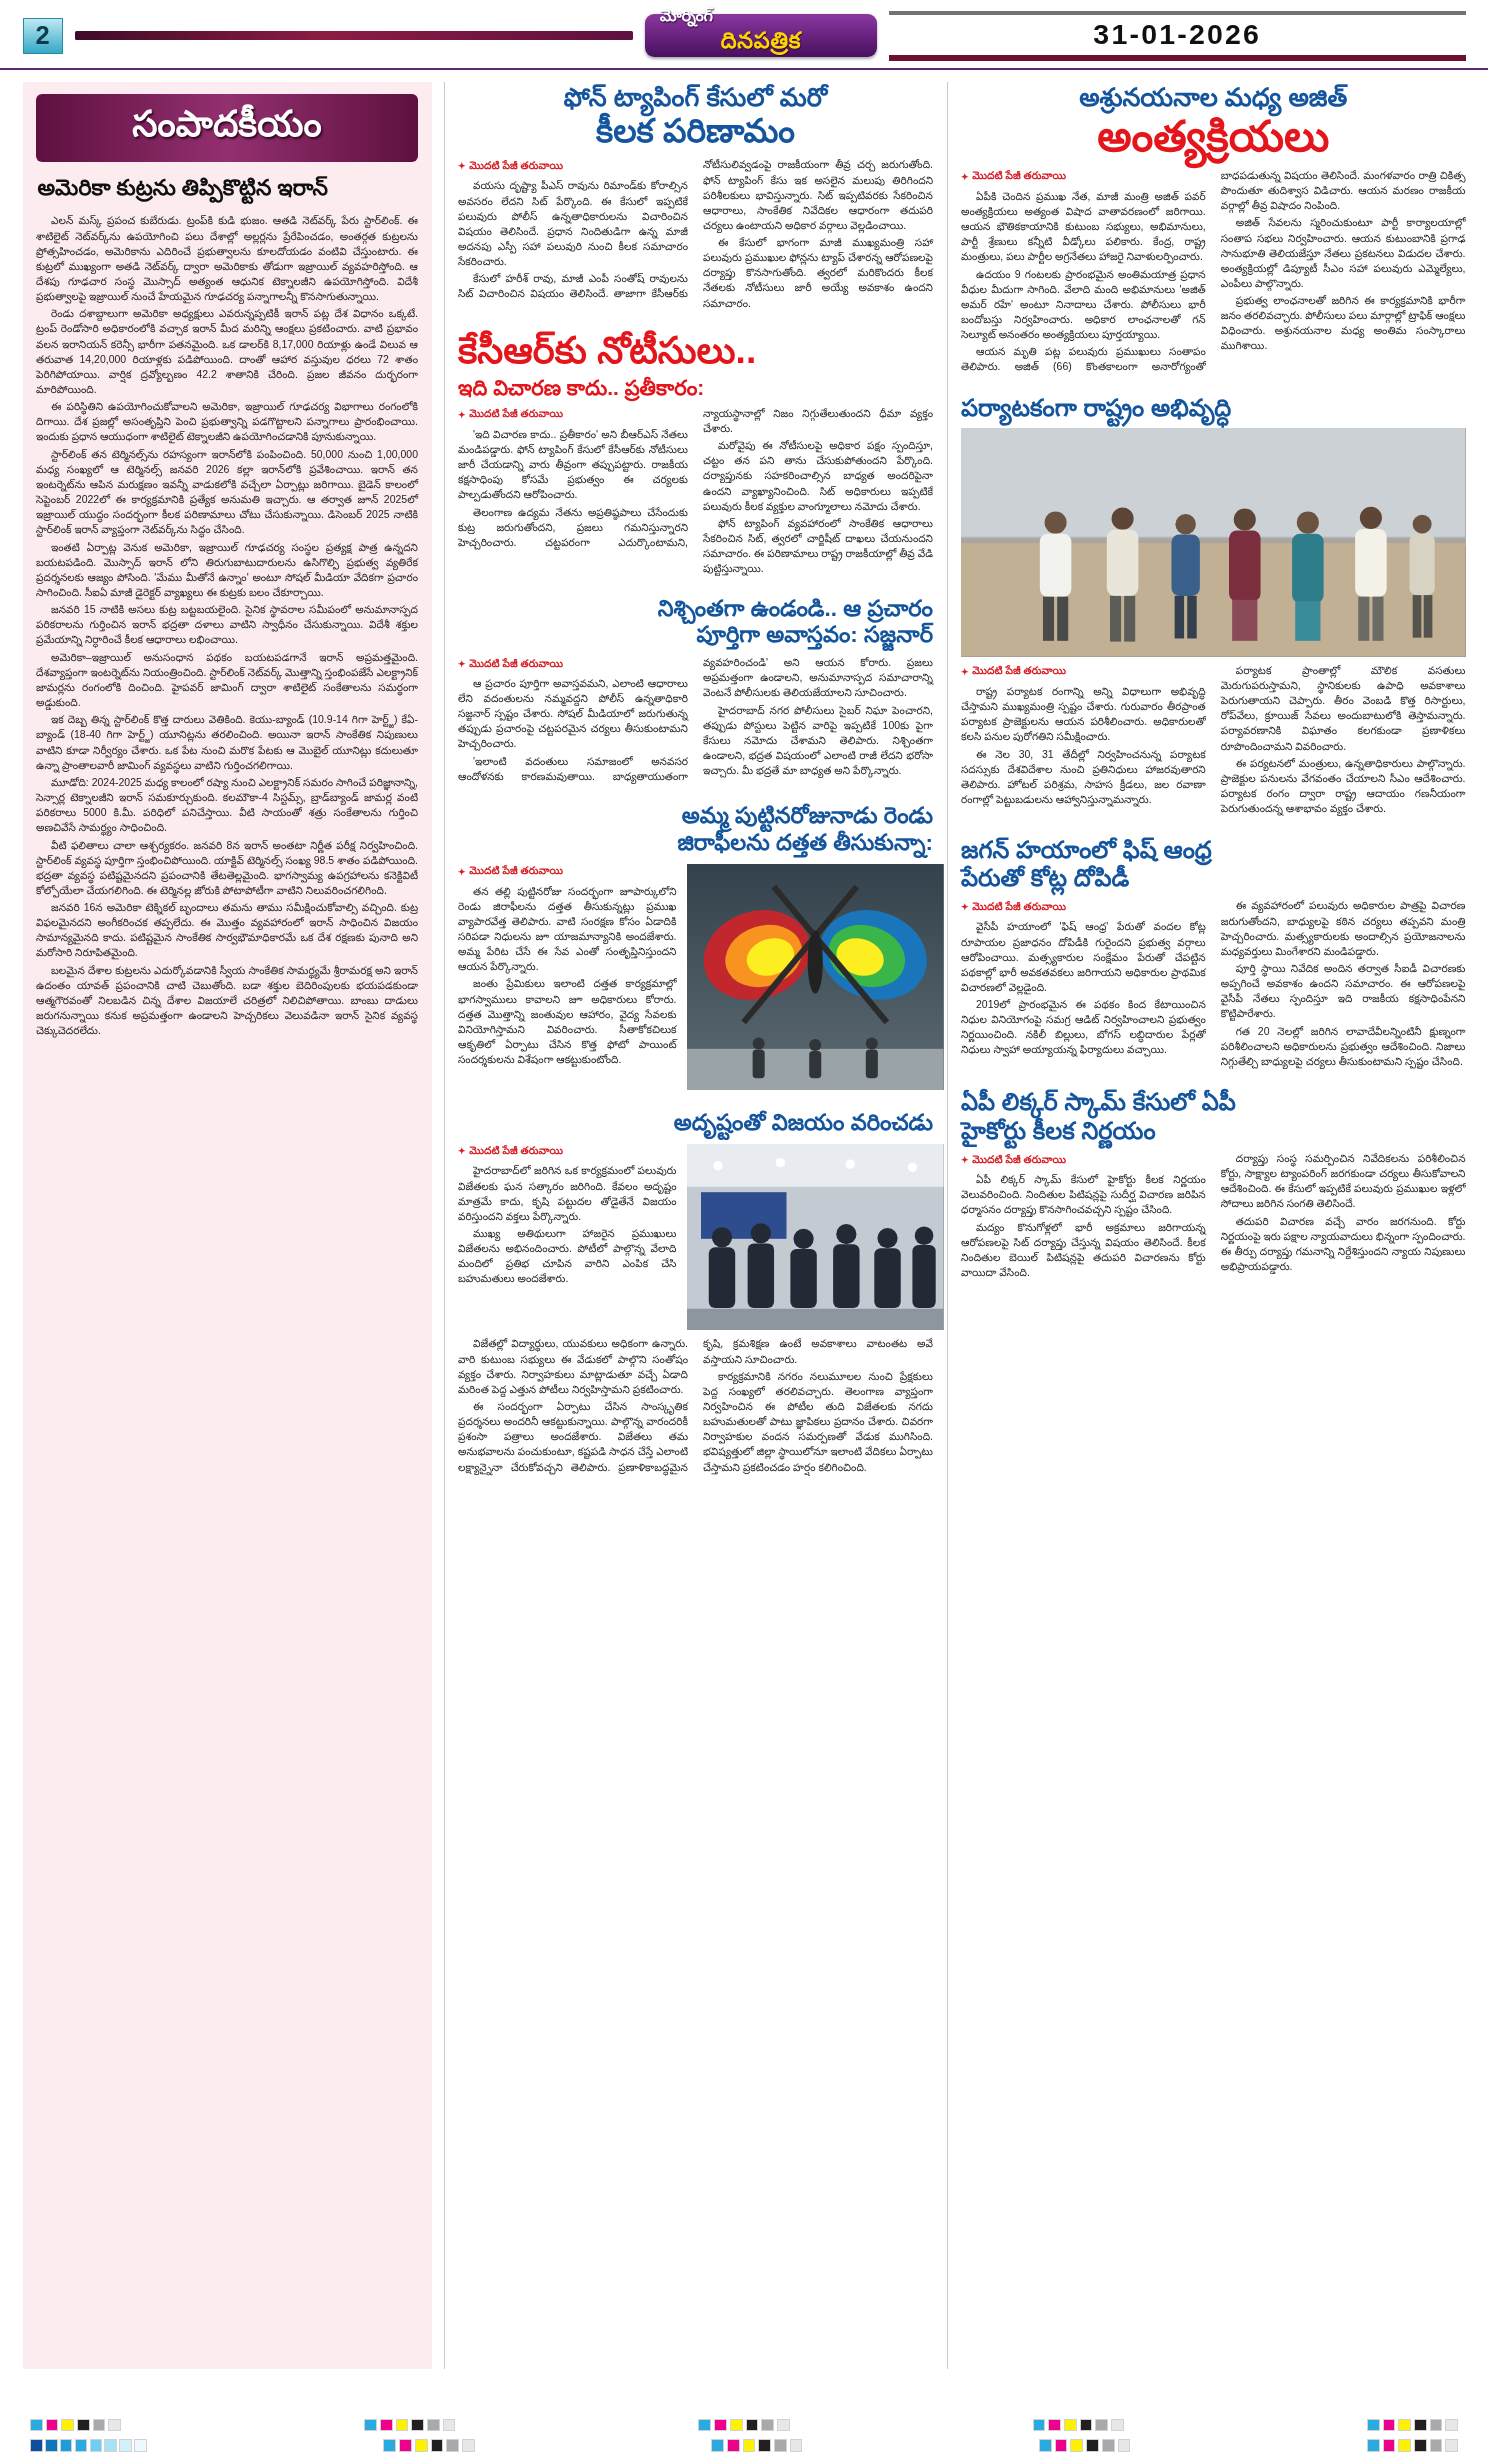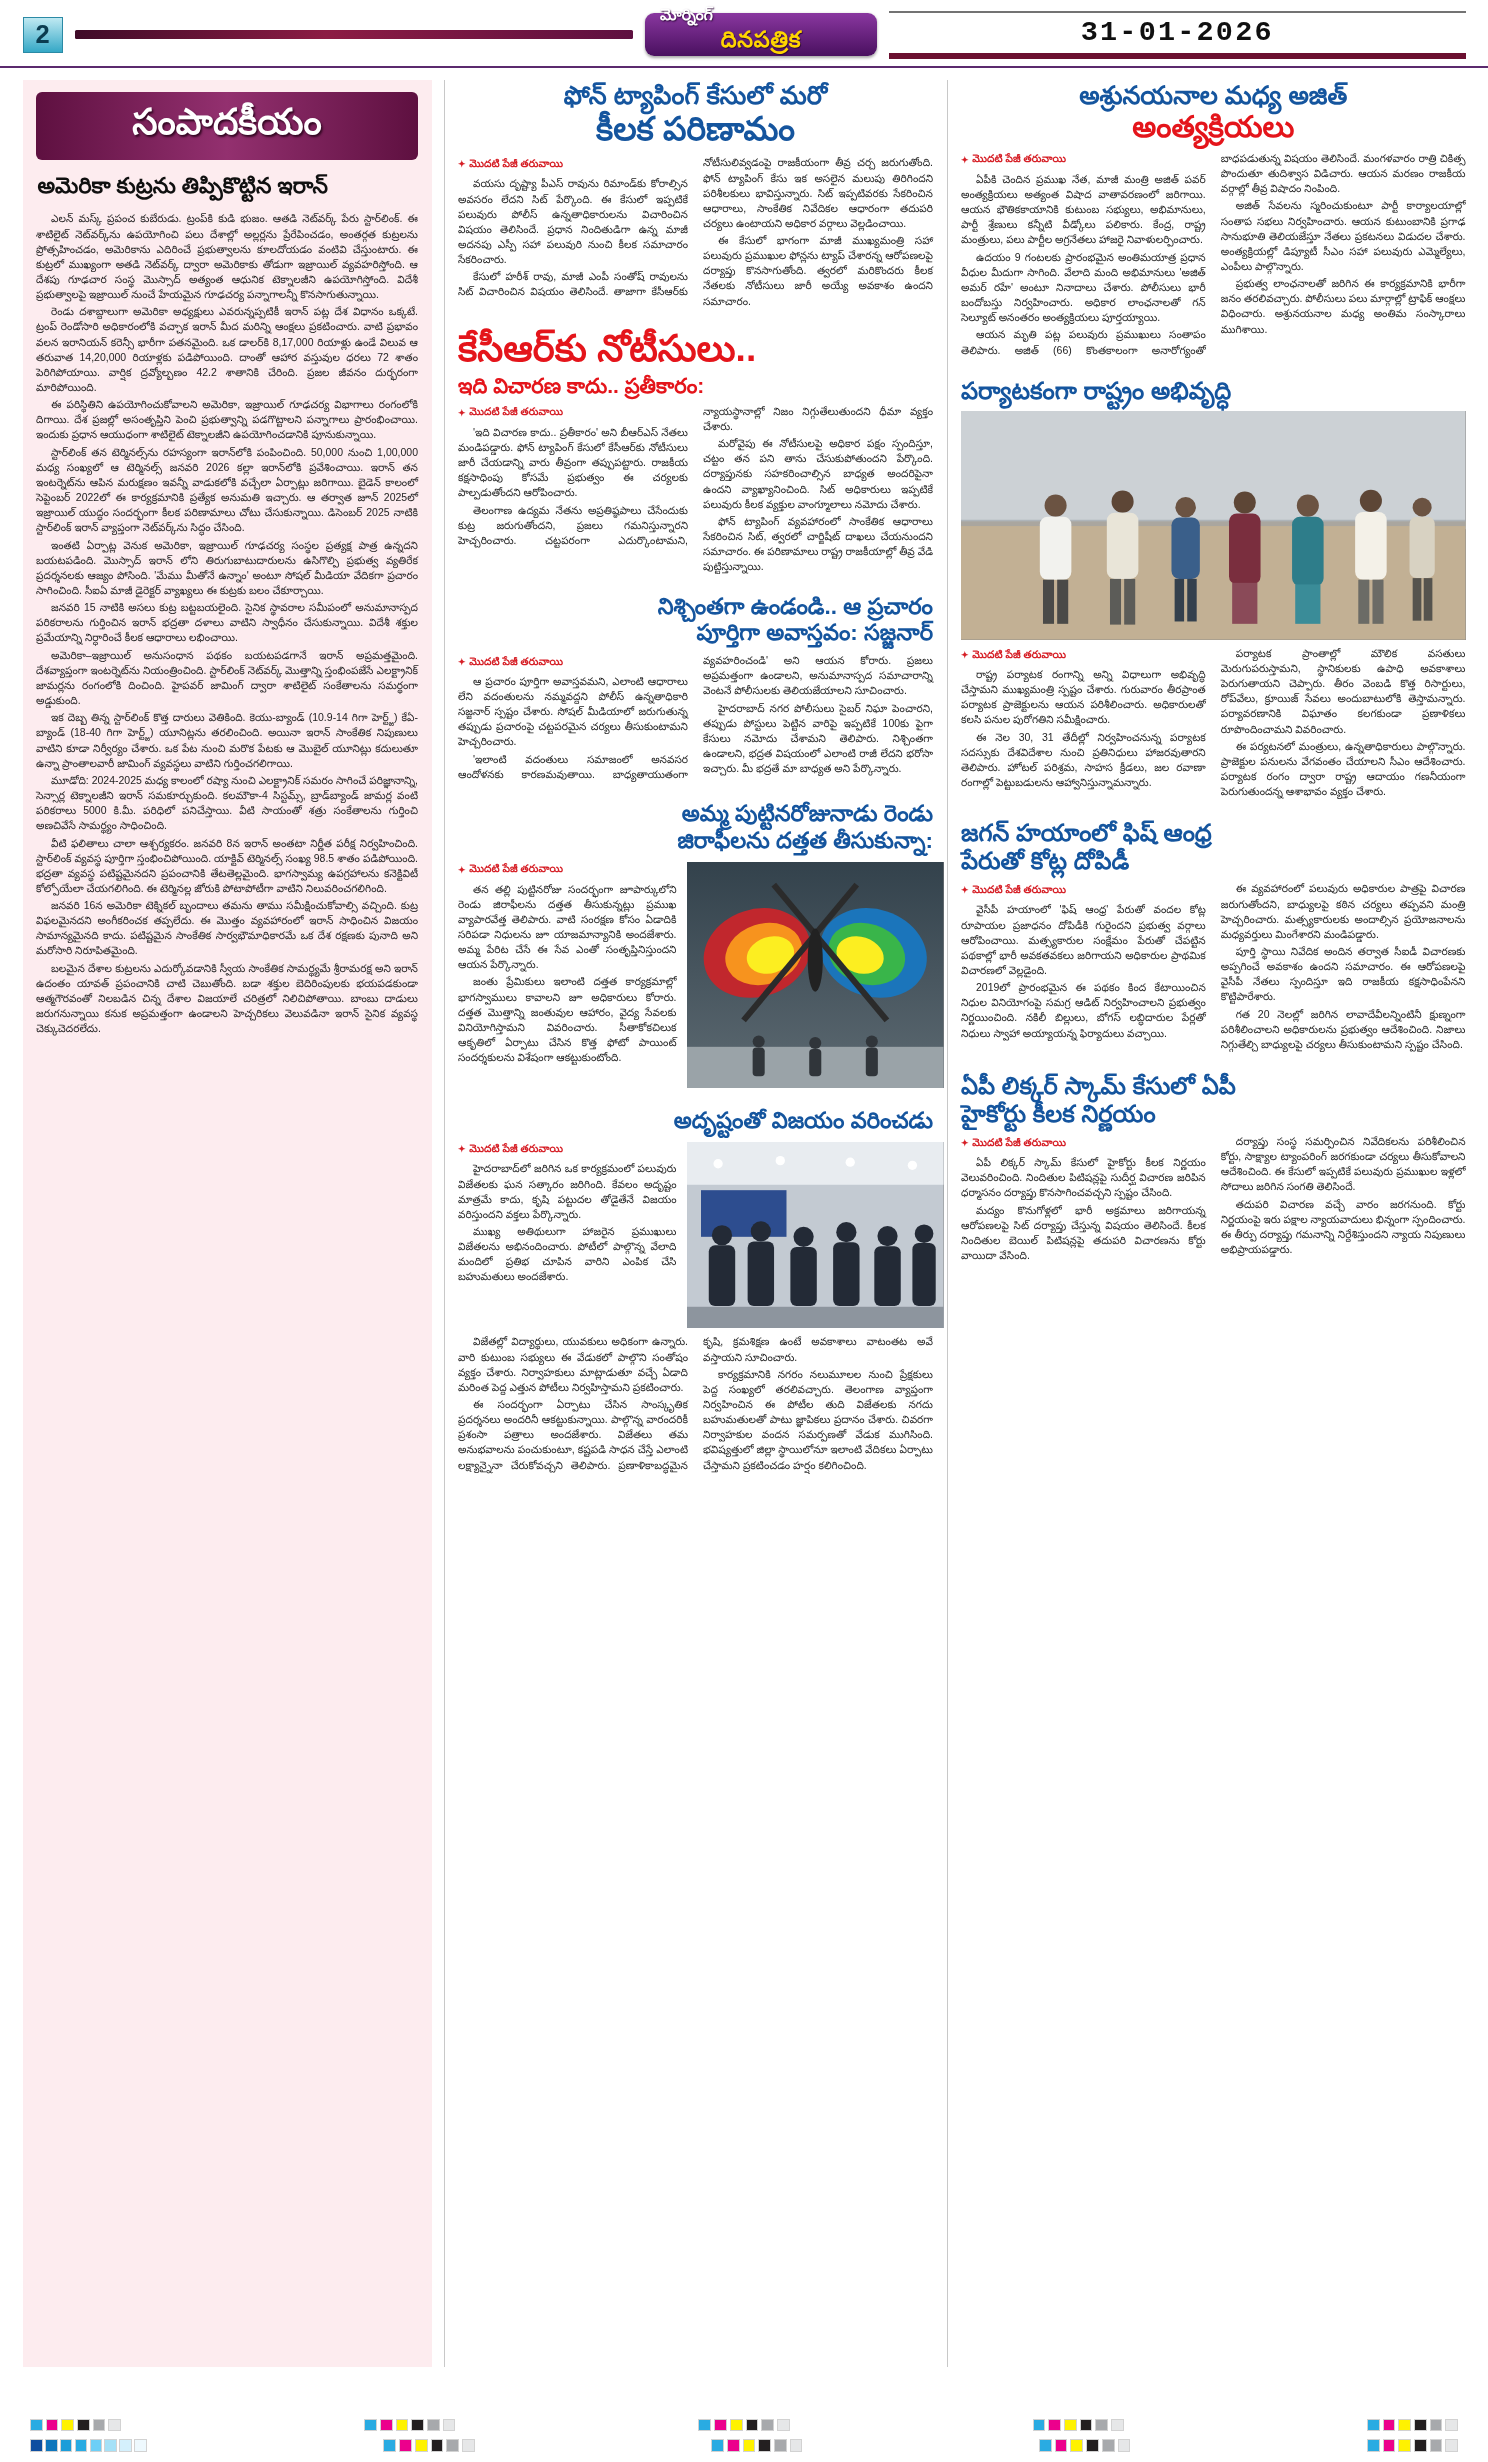--- a/index.html
+++ b/index.html
@@ -32,23 +32,23 @@
   }
   .logo-script {
     position:absolute; top:-7.5px; left:15px; color:#ffffff; 
     font-size:15.7px; font-weight:bold; text-shadow:0.7px 0.7px 1.5px #2d0838;
   }
   .logo-main {
     color:#ffd400; font-weight:bold; font-size:22.5px; text-align:center;
     padding-top:13.5px; letter-spacing:0.7px; text-shadow:0.7px 0.7px 0.7px #2d0838;
   }
   .date-wrap {
-    flex:1; border-top:2px solid #737373; border-bottom:6px solid #6b1030;
+    flex:1; border-top:4px solid #737373; border-bottom:6px solid #6b1030;
     padding:3.7px 9px; text-align:center;
-    font-family:Liberation Mono, monospace; font-weight:bold; font-size:28.5px;
+    font-family:Liberation Sans, sans-serif; font-weight:bold; font-size:28.5px;
     letter-spacing:2.2px; color:#101010;
   }
   
   .columns { display:flex; gap:0; padding: 12px 22.5px 82px 22.5px; align-items:stretch; }
   .col-left  { width: 409px; flex:0 0 auto; }
   .col-mid   { width: 504px; flex:0 0 auto; border-left:0.7px solid #c8c8c8; border-right:0.7px solid #c8c8c8; padding:0 13.5px; margin-left:12px; }
   .col-right { flex:1; padding-left:13.5px; }
   
   .editorial {
     background:#fdecef; min-height:2287px; padding:12px 13.5px;
@@ -74,21 +74,21 @@
   .byline .star { font-size:9px; }
   .h-blue { color:#15559e; font-weight:bold; line-height:1.18; }
   .h-red  { color:#e4151b; font-weight:bold; line-height:1.15; }
   .center { text-align:center; }
   .hl-phone-1 { font-size:25.5px; display:block; }
   .hl-phone-2 { font-size:33px; display:block; }
   .hl-kcr     { font-size:37px; margin-bottom:3px; }
   .hl-kcr-sub { font-size:21px; margin-bottom:6px; }
   .hl-med     { font-size:22.5px; display:block;text-align:right; }
   .hl-kicker  { font-size:25.5px; display:block; }
-  .hl-funeral { font-size:30px; display:block; }
+  .hl-funeral { font-size:43px; display:block; }
   .hl-side    { font-size:24px; display:block; }
   h1,h2,h3 { margin-bottom:6px; }
   
   .photo { display:block; width:100%; background:#888; }
   .photo svg { display:block; width:100%; height:auto; }
   .grid-2 { display:grid; grid-template-columns: 46% 54%; gap:10.5px; margin-bottom:6px; }
   .grid-2 .img-cell { padding-top:1.5px; }
   
   footer.regmarks { position:absolute; left:30px; right:30px; bottom:10.5px; }
   .reg-row { display:flex; justify-content:space-between; align-items:center; margin-top:7.5px; }

